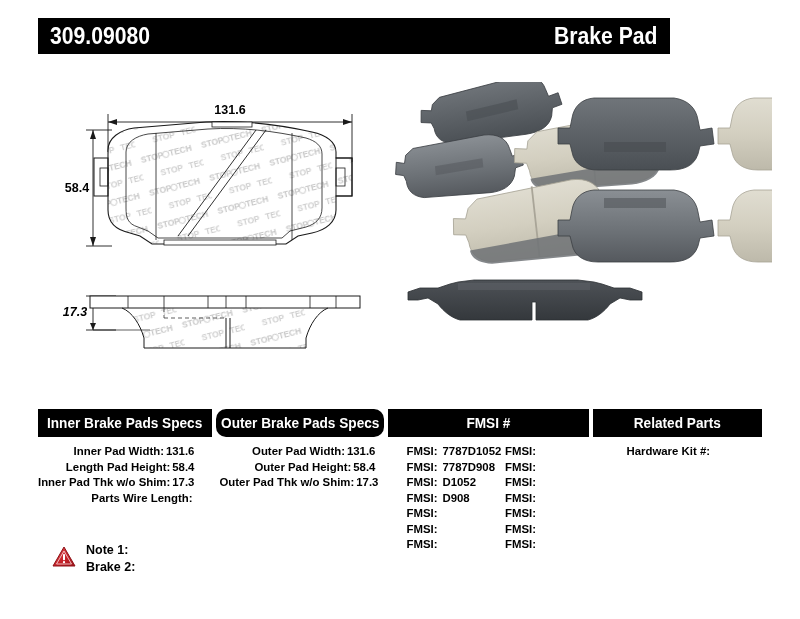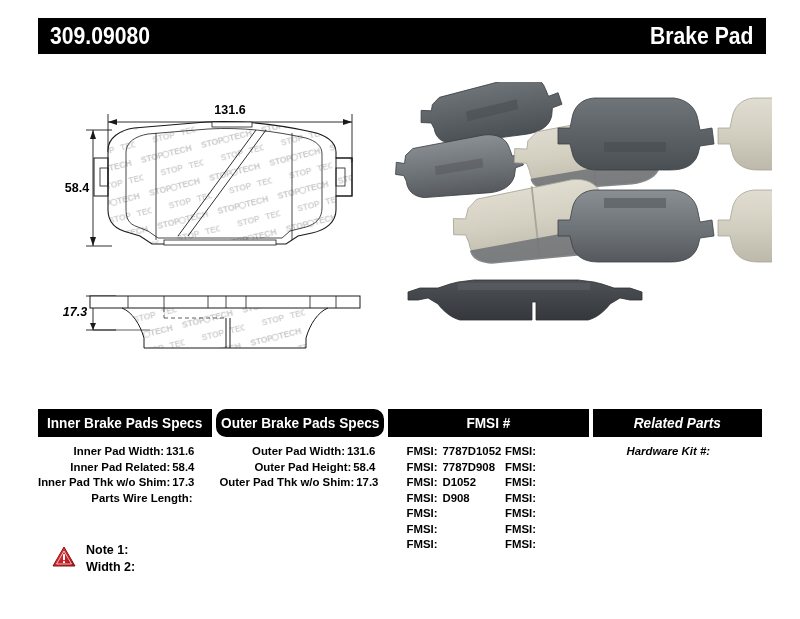--- a/index.html
+++ b/index.html
@@ -12,21 +12,21 @@
     position: relative;
     font-family: "Liberation Sans", sans-serif;
     color: #000;
     overflow: hidden;
   }
 
   
   #header-bar {
     position: absolute;
     left: 38px; top: 18px;
-    width: 728px; height: 36px;
+    width: 632px; height: 36px;
     background: #000000;
     display: flex;
     align-items: center;
     justify-content: space-between;
     padding: 0 12px;
   }
   #header-bar .ttl {
     color: #ffffff;
     font-size: 23px;
     font-weight: bold;
@@ -72,21 +72,21 @@
     display: flex;
     align-items: center;
     justify-content: center;
     white-space: nowrap;
     transform: none;
   }
   #thead .hcell span { transform: scaleX(0.94); display:inline-block; }
   .col-inner  { width: 175px; }
   .col-outer  { width: 168px; border-radius: 10px; }
   .col-fmsi   { width: 203px; }
-  .col-rel    { width: 170px; font-style: italic; }
+  .col-rel    { width: 170px; }
 
   #tbody {
     display: flex;
     gap: 13px;
     padding-top: 7px;
   }
   #tbody .bcell { }
 
   .spec-line {
     font-size: 11.4px;
@@ -375,21 +375,21 @@
     </div>
   </div>
 
   <div id="tbody">
 
     <div class="bcell col-inner">
       <div class="spec-line">
         <span>Inner Pad Width:</span><span class="val">131.6</span>
       </div>
       <div class="spec-line">
-        <span>Inner Pad Related:</span><span class="val">58.4</span>
+        <span>Length Pad Height:</span><span class="val">58.4</span>
       </div>
       <div class="spec-line">
         <span>Inner Pad Thk w/o Shim:</span><span class="val">17.3</span>
       </div>
       <div class="spec-line">
         <span>Parts Wire Length:</span><span class="val"></span>
       </div>
     </div>
 
     <div class="bcell col-outer">
@@ -475,15 +475,15 @@
         </linearGradient>
       </defs>
       <path d="M12 1 L23 20 L1 20 Z" fill="url(#triG)" stroke="#8d1318" stroke-width="1"></path>
       <path d="M12 5 L19.5 18 L4.5 18 Z" fill="none" stroke="#f0c9cb" stroke-width="0.9"></path>
       <rect x="11" y="8" width="2" height="6.2" rx="0.8" fill="#ffffff"></rect>
       <circle cx="12" cy="16.2" r="1.15" fill="#ffffff"></circle>
     </svg>
   </span>
   <span class="note-lines">
     <div class="note-line">Note 1:</div>
-    <div class="note-line">Width 2:</div>
+    <div class="note-line">Brake 2:</div>
   </span>
 </div>
 
 </body></html>

